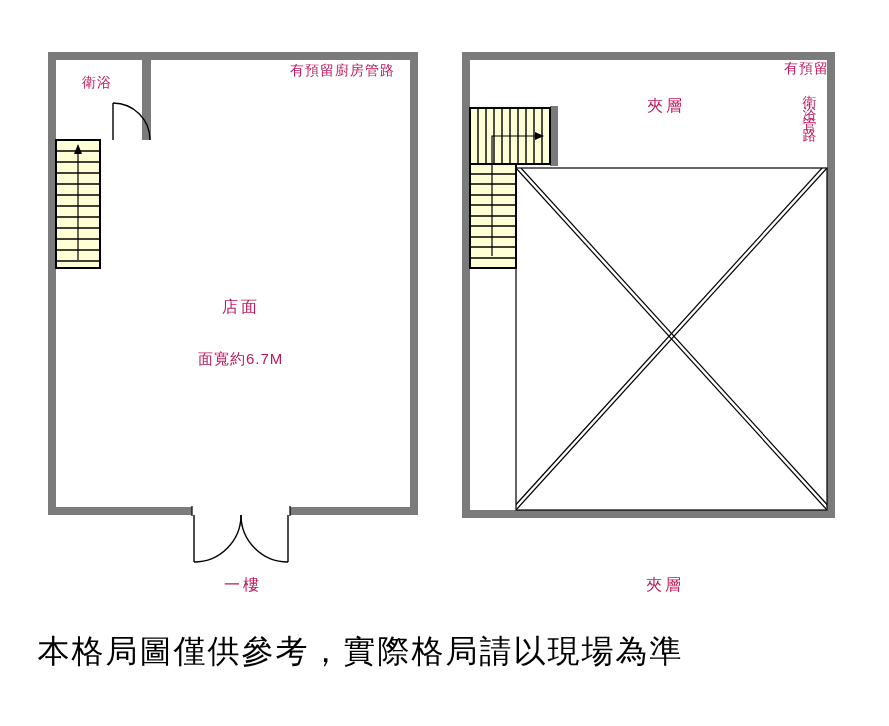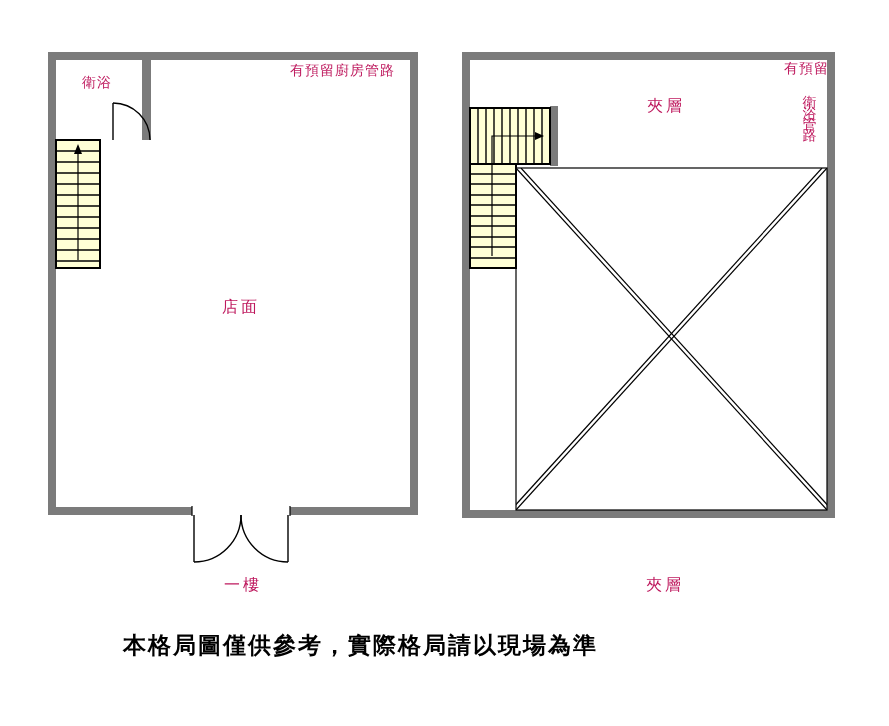--- a/index.html
+++ b/index.html
@@ -15,21 +15,21 @@
   .lbl-room{font-size:16px;letter-spacing:3px;}
   .lbl-small{font-size:14px;letter-spacing:1px;}
   .lbl-dim{font-size:15px;line-height:29px;letter-spacing:1px;}
   .lbl-floor{font-size:16px;letter-spacing:3px;}
   .vertical-text{
     writing-mode:vertical-rl;text-orientation:upright;
     font-size:14px;letter-spacing:11px;
   }
   .caption{
     position:absolute;left:0;top:630px;width:721px;text-align:center;
-    font-size:23px;font-weight:bold;letter-spacing:2px;
+    font-size:32px;font-weight:normal;letter-spacing:2px;
   }
   svg.overlay{position:absolute;left:0;top:0;pointer-events:none;}
   .door-gap{position:absolute;background:#ffffff;}
 </style>
 </head>
 <body>
 
 <div class="canvas">
 
   <div class="plan-outline" style="left:48px;top:52px;width:370px;height:463px;"></div>
@@ -116,20 +116,21 @@
     </g>
   </svg>
 
   <div class="lbl lbl-small" style="left:82px;top:74px;">衛浴</div>
 
   <div class="lbl lbl-small" style="left:290px;top:62px;">有預留廚房管路</div>
 
   <div class="lbl lbl-room" style="left:222px;top:261px;margin-top:36px;">店面</div>
 
   <div class="lbl lbl-dim" style="left:198px;top:344px;">
+    <div>面寬約6.7M</div>
   </div>
 
   <div class="lbl lbl-floor" style="left:224px;top:575px;">一樓</div>
 
   <div class="lbl lbl-room" style="left:647px;top:96px;">夾層</div>
 
   <div class="lbl lbl-small" style="left:784px;top:60px;">有預留</div>
 
   <div class="lbl vertical-text" style="left:801px;top:84px;height:112px;">衛浴管路</div>
 

